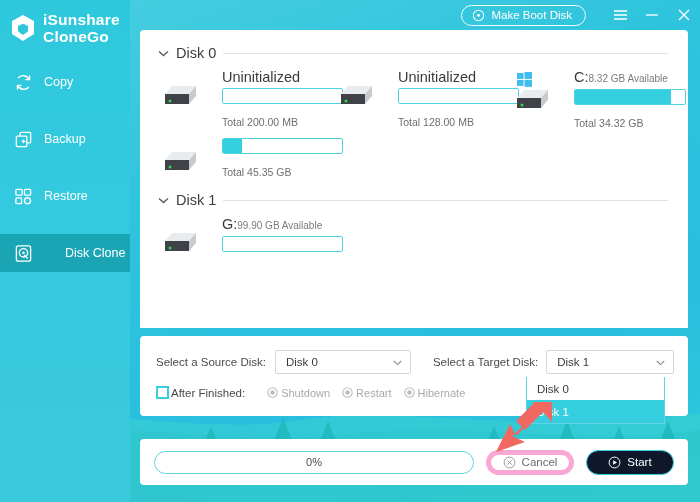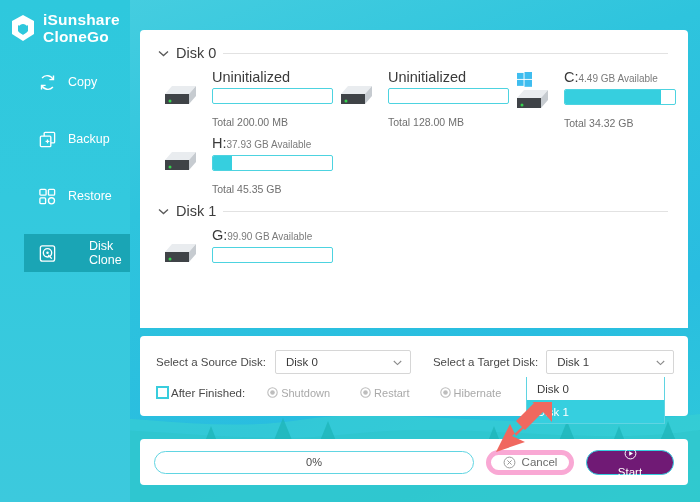--- a/index.html
+++ b/index.html
@@ -30,21 +30,21 @@
     gap: 7px;
   }
   .brand-logo { width: 26px; height: 28px; flex: none; }
   .brand-text {
     color: #ffffff;
     font-size: 15.5px;
     line-height: 17px;
     font-weight: bold;
     letter-spacing: .2px;
   }
-  .nav { margin-top: 18px; margin-left: 24px; }
+  .nav { margin-top: 18px; }
   .nav-item {
     display: flex; align-items: center;
     height: 38px;
     padding-left: 14px;
     gap: 11px;
     color: #ffffff;
     font-size: 12.5px;
     cursor: pointer;
   }
   .nav-item + .nav-item { margin-top: 19px; }
@@ -95,21 +95,21 @@
   .disk-group-title {
     font-size: 14.5px; color: #3d3d3d;
     white-space: nowrap;
   }
   .hrule { flex: 1; height: 1px; background: #e2e2e2; margin-right: 6px; }
 
   .vol-row { display: flex; align-items: flex-start; padding-left: 4px; }
   .vol {
     display: flex; align-items: flex-start;
     width: 176px; flex: none;
-    gap: 10px;
+    gap: 20px;
   }
   .vol.wide { width: 196px; }
   .drv-icon-wrap { position: relative; width: 44px; height: 44px; flex: none; margin-top: 7px; }
   .win-flag { position: absolute; left: 7px; top: -2px; width: 15px; height: 15px; }
   .drv-svg { position: absolute; left: 2px; top: 8px; }
   .drv-svg.win { left: 2px; top: 12px; }
   .vol-body { padding-top: 2px; flex: 1; min-width: 0; }
   .vol-label { white-space: nowrap; line-height: 15px; }
   .vol-letter { font-size: 14.5px; color: #3a3a3a; }
   .vol-free { font-size: 10px; color: #7b7b7b; }
@@ -152,21 +152,21 @@
   #tgt-select { width: 138px; margin-left: 8px; }
   .sel-caret { position: absolute; right: 8px; top: 9px; width: 9px; height: 6px; }
   .opt-row2 { display: flex; align-items: center; margin-top: 12px; }
   .chk {
     width: 13px; height: 13px;
     border: 2px solid #39cddd;
     background: #fff;
     flex: none;
   }
   .chk-lbl { font-size: 11.5px; color: #4a4a4a; margin-left: 2px; }
-  .radios { display: flex; align-items: center; gap: 30px; margin-left: 22px; }
+  .radios { display: flex; align-items: center; gap: 12px; margin-left: 22px; }
   .radio { display: flex; align-items: center; gap: 3px; }
   .radio-dot { width: 11px; height: 11px; flex: none; }
   .radio-txt { font-size: 11px; color: #a9a9a9; }
 
   
   .dropdown {
     position: absolute; left: 526px; top: 377px;
     width: 139px;
     background: #ffffff;
     border: 1px solid #5fd4e2;
@@ -210,24 +210,23 @@
     white-space: nowrap;
   }
   .btn-cancel {
     width: 88px;
     border: 5px solid #f9a8d4;
     color: #6b6b6b;
     background: #fff;
   }
   .btn-start {
     width: 88px;
-    background: #701a75;
+    background: #0f172a;
     color: #ffffff;
     border: 1px solid #36cfdf;
-    flex-direction: column;
   }
   .btn-ico { width: 13px; height: 13px; flex: none; }
 
   
   .arrow-anno { position: absolute; left: 480px; top: 400px; width: 110px; height: 60px; z-index: 40; pointer-events: none; }
 </style>
 </head>
 <body>
 
 <div id="app">
@@ -307,20 +306,46 @@
           <circle cx="10" cy="9.3" r="4.4"></circle>
           <path d="M10.8 11.5 L14.5 15.4"></path>
           <circle cx="10" cy="9.3" r="1.3" fill="#ffffff" stroke="none"></circle>
         </svg>
         <span>Disk Clone</span>
       </div>
 
     </div>
   </div>
 
+  <div class="titlebar">
+    <div class="boot-btn">
+      <svg class="btn-ico" viewBox="0 0 14 14" fill="none" stroke="#ffffff" stroke-width="1.1">
+        <circle cx="7" cy="7" r="5.6"></circle>
+        <circle cx="7" cy="7" r="1.5" fill="#ffffff" stroke="none"></circle>
+      </svg>
+      <span>Make Boot Disk</span>
+    </div>
+    <div class="win-btns">
+      <div class="win-btn">
+        <svg width="15" height="12" viewBox="0 0 15 12" stroke="#ffffff" stroke-width="1.3">
+          <path d="M1 2 H14 M1 6 H14 M1 10 H14"></path>
+        </svg>
+      </div>
+      <div class="win-btn">
+        <svg width="14" height="12" viewBox="0 0 14 12" stroke="#ffffff" stroke-width="1.3">
+          <path d="M1 6 H13"></path>
+        </svg>
+      </div>
+      <div class="win-btn">
+        <svg width="14" height="14" viewBox="0 0 14 14" stroke="#ffffff" stroke-width="1.3">
+          <path d="M2 2 L12 12 M12 2 L2 12"></path>
+        </svg>
+      </div>
+    </div>
+  </div>
 
   <div class="card">
 
     <div class="disk-group-head">
       <svg class="chev-dn" viewBox="0 0 11 7" fill="none" stroke="#5a5a5a" stroke-width="1.3">
         <path d="M1 1.4 L5.5 5.6 L10 1.4"></path>
       </svg>
       <span class="disk-group-title">Disk 0</span>
       <span class="hrule"></span>
     </div>
@@ -377,21 +402,21 @@
           </svg>
           <svg class="drv-svg win" width="40" height="28" viewBox="0 0 40 28">
             <path d="M5 12 L12 4 L36 4 L29 12 Z" fill="#e9ecef"></path>
             <path d="M5 12 L29 12 L29 22 L5 22 Z" fill="#3f4347"></path>
             <path d="M29 12 L36 4 L36 14 L29 22 Z" fill="#c6cbd0"></path>
             <circle cx="10" cy="19" r="1.5" fill="#35d24e"></circle>
           </svg>
         </div>
         <div class="vol-body">
           <div class="vol-label">
-            <span class="vol-letter">C:</span><span class="vol-free">4.49 GB Available</span>
+            <span class="vol-letter">C:</span><span class="vol-free">8.32 GB Available</span>
           </div>
           <div class="bar w-c">
             <div class="bar-fill" style="width:87%"></div>
           </div>
           <div class="vol-total">Total 34.32 GB</div>
         </div>
       </div>
 
     </div>
 
@@ -399,23 +424,20 @@
       <div class="vol">
         <div class="drv-icon-wrap">
           <svg class="drv-svg" width="40" height="28" viewBox="0 0 40 28">
             <path d="M5 12 L12 4 L36 4 L29 12 Z" fill="#e9ecef"></path>
             <path d="M5 12 L29 12 L29 22 L5 22 Z" fill="#3f4347"></path>
             <path d="M29 12 L36 4 L36 14 L29 22 Z" fill="#c6cbd0"></path>
             <circle cx="10" cy="19" r="1.5" fill="#35d24e"></circle>
           </svg>
         </div>
         <div class="vol-body">
-          <div class="vol-label">
-            <span class="vol-letter">H:</span><span class="vol-free">37.93 GB Available</span>
-          </div>
           <div class="bar w-nrw">
             <div class="bar-fill" style="width:16%"></div>
           </div>
           <div class="vol-total">Total 45.35 GB</div>
         </div>
       </div>
     </div>
 
     <div class="disk-group-head" style="margin-top:8px;">
       <svg class="chev-dn" viewBox="0 0 11 7" fill="none" stroke="#5a5a5a" stroke-width="1.3">

